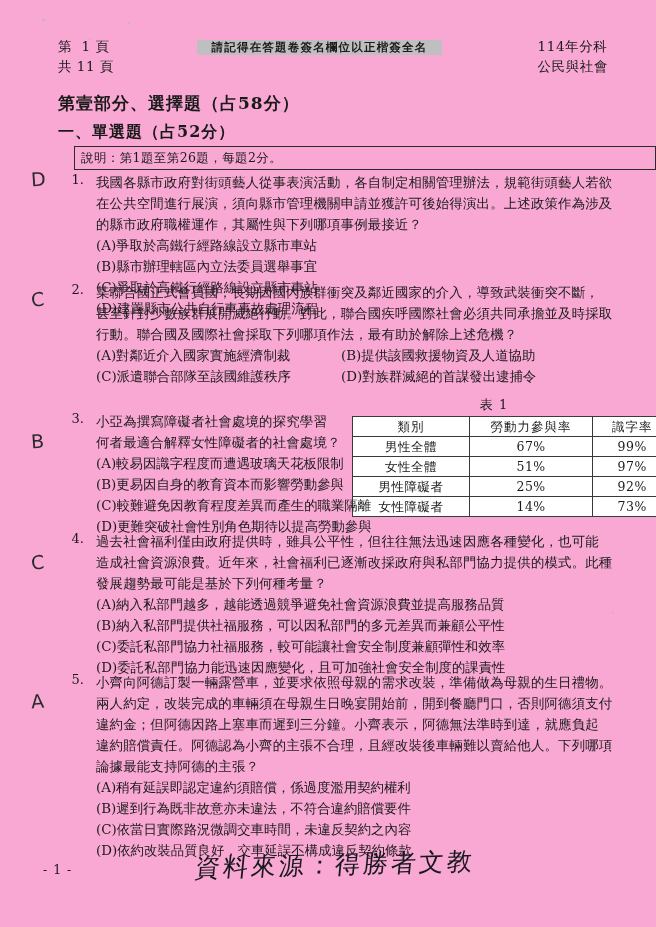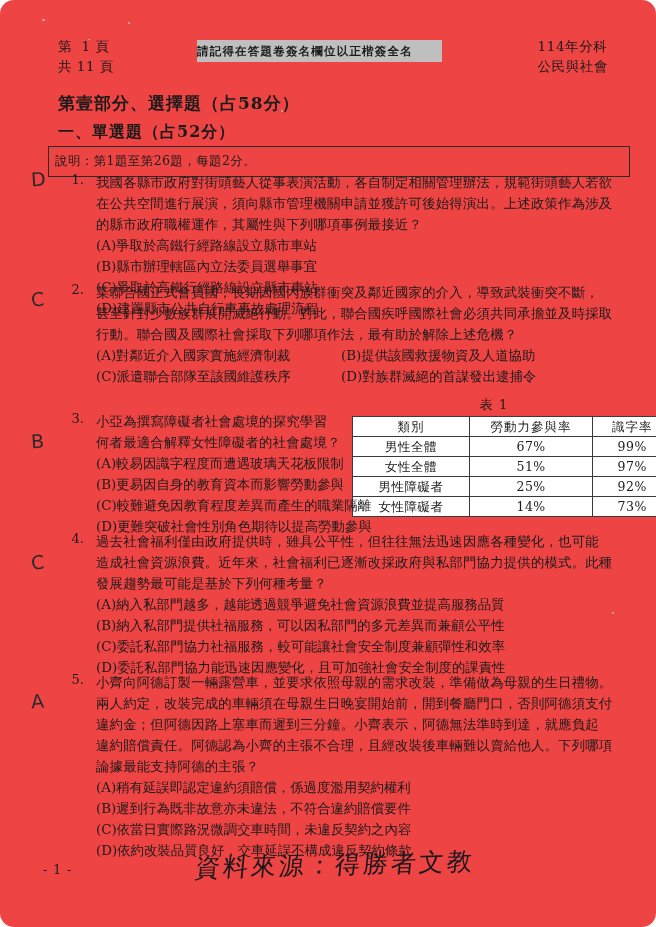--- a/index.html
+++ b/index.html
@@ -11,22 +11,21 @@
     width: 656px;
     height: 927px;
     position: relative;
     font-family: "DejaVu Serif", "Liberation Serif", serif;
     color: #1a1a1a;
     overflow: hidden;
   }
   .page {
     position: absolute;
     inset: 0;
-    background: #ef4444;
-    border-radius: 14px;
+    background: #f9a8d4;
   }
 
   
   .speck {
     position: absolute;
     background: #b9b9b9;
     border-radius: 50%;
     pointer-events: none;
   }
 
@@ -47,25 +46,25 @@
     letter-spacing: 0.5px;
     white-space: nowrap;
   }
   .pagecount div { white-space: pre; }
 
   .banner {
     position: absolute;
     left: 197px;
     top: 4px;
     width: 245px;
-    height: 22px;
+    height: 15px;
     background: #bfbfbf;
     display: flex;
     align-items: center;
-    justify-content: flex-start;
+    justify-content: center;
   }
   .banner span {
     font-family: "DejaVu Serif", "Liberation Serif", serif;
     font-size: 11.5px;
     font-weight: bold;
     letter-spacing: 1.2px;
     color: #1b1b1b;
   }
 
   .exam-id {
@@ -95,24 +94,24 @@
     left: 58px;
     top: 122px;
     font-size: 16px;
     font-weight: bold;
     letter-spacing: 1px;
     white-space: nowrap;
   }
 
   .note-box {
     position: absolute;
-    left: 48px;
+    left: 74px;
     top: 146px;
     width: 582px;
-    height: 31px;
+    height: 24px;
     border: 1px solid #2b2b2b;
     box-sizing: border-box;
     display: flex;
     align-items: center;
   }
   .note-box span {
     font-size: 12.5px;
     padding-left: 6px;
     letter-spacing: 0.4px;
     white-space: nowrap;

